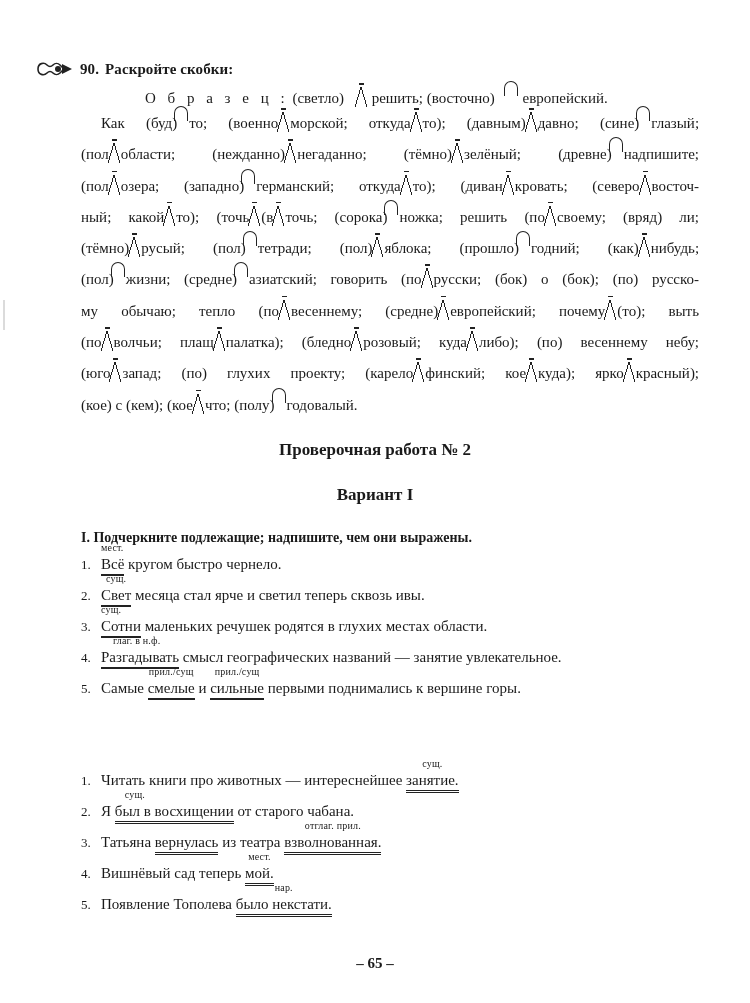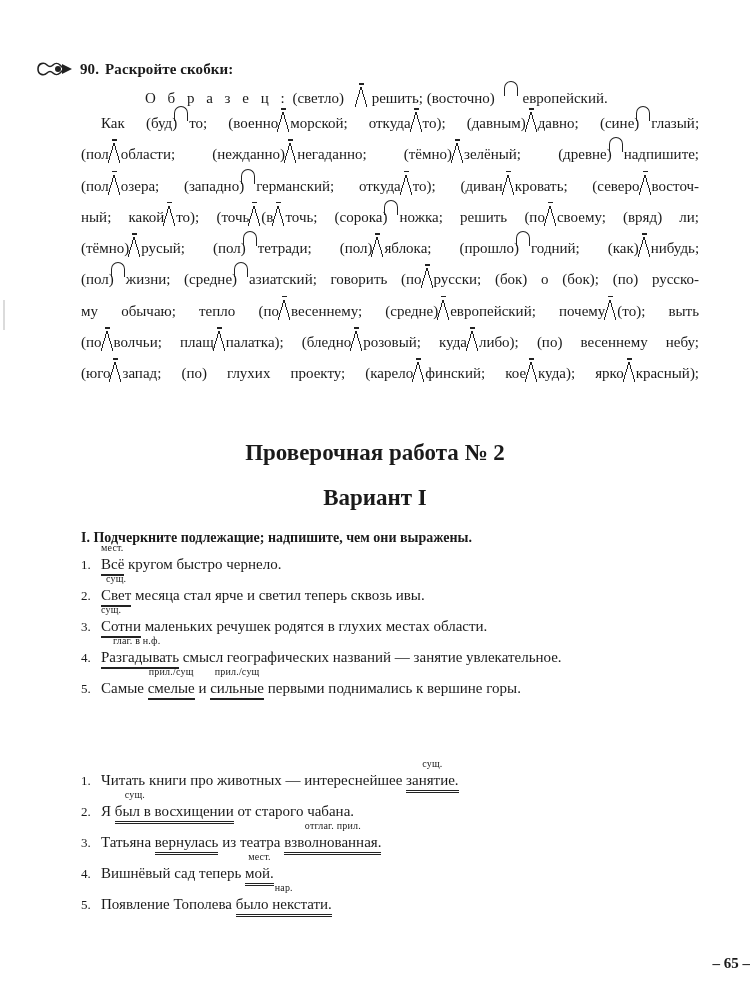--- a/index.html
+++ b/index.html
@@ -26,33 +26,33 @@
   .mk { position: relative; display: inline-block; width: 0; }
   .mk.v::before { content: ""; position: absolute; left: -1px; top: -16px; width: 12px; height: 20px;
     background:
       linear-gradient(to bottom right, transparent 46%, #222 46%, #222 54%, transparent 54%) left/6px 100% no-repeat,
       linear-gradient(to bottom left, transparent 46%, #222 46%, #222 54%, transparent 54%) right/6px 100% no-repeat; }
   .mk.v::after { content: ""; position: absolute; left: 3px; top: -20px; width: 5px; height: 1.5px; background: #222; }
   .mk.arc::before { content: ""; position: absolute; left: -3px; top: -22px; width: 12px; height: 14px;
     border: 1.6px solid #222; border-bottom: none; border-radius: 7px 7px 0 0; }
   .gap { display: inline-block; width: 12px; }
 
-  .h-center { position: absolute; left: 0; width: 750px; text-align: center; font-weight: bold; font-size: 23px; }
+  .h-center { position: absolute; left: 0; width: 750px; text-align: center; font-weight: bold; font-size: 17px; }
 
   .sec-title { position: absolute; left: 81px; width: 620px; font-weight: bold; font-size: 14px; line-height: 23px; }
 
   .item { position: absolute; left: 81px; font-size: 15px; white-space: nowrap; }
   .item .num { display: inline-block; width: 20px; font-size: 13px; }
   .w { position: relative; display: inline-block; }
   .w .note { position: absolute; left: 50%; transform: translateX(-50%); top: -14px; font-size: 10px; white-space: nowrap; letter-spacing: 0.2px; }
   .w .note.left { left: 0; transform: none; }
   .u1 { border-bottom: 2px solid #222; padding-bottom: 1px; }
   .u2 { border-bottom: 3px double #222; padding-bottom: 1px; }
 
-  .page-num { position: absolute; left: 0; width: 750px; top: 955px; text-align: right; font-weight: bold; font-size: 15px; }
+  .page-num { position: absolute; left: 0; width: 750px; top: 955px; text-align: center; font-weight: bold; font-size: 15px; }
 
   .specks { position: absolute; left: 3px; top: 300px; width: 2px; height: 30px; background: #999; opacity: .35; }
 </style>
 </head>
 <body>
 
 <div class="page">
 
   <div class="specks"></div>
 
@@ -95,20 +95,23 @@
     </span>
     <span class="line">
       <span>му</span> <span>обычаю;</span> <span>тепло</span> <span>(по</span><span class="mk v"></span><span class="gap"></span><span>весеннему;</span> <span>(средне)</span><span class="mk v"></span><span class="gap"></span><span>европейский;</span> <span>почему</span><span class="mk v"></span><span class="gap"></span><span>(то);</span> <span>выть</span>
     </span>
     <span class="line">
       <span>(по</span><span class="mk v"></span><span class="gap"></span><span>волчьи;</span> <span>плащ</span><span class="mk v"></span><span class="gap"></span><span>палатка);</span> <span>(бледно</span><span class="mk v"></span><span class="gap"></span><span>розовый;</span> <span>куда</span><span class="mk v"></span><span class="gap"></span><span>либо);</span> <span>(по) весеннему небу;</span>
     </span>
     <span class="line">
       <span>(юго</span><span class="mk v"></span><span class="gap"></span><span>запад;</span> <span>(по) глухих проекту;</span> <span>(карело</span><span class="mk v"></span><span class="gap"></span><span>финский;</span> <span>кое</span><span class="mk v"></span><span class="gap"></span><span>куда);</span> <span>ярко</span><span class="mk v"></span><span class="gap"></span><span>красный);</span>
     </span>
+    <span class="line last">
+      <span>(кое) с (кем);</span> <span>(кое</span><span class="mk v"></span><span class="gap"></span><span>что;</span> <span>(полу)</span><span class="mk arc"></span><span class="gap"></span><span>годовалый.</span>
+    </span>
   </div>
 
   <div class="h-center" style="top:440px;">Проверочная работа № 2</div>
   <div class="h-center" style="top:485px;">Вариант I</div>
 
   <div class="sec-title" style="top:526px;">I. Подчеркните подлежащие; надпишите, чем они выражены.</div>
 
   <div class="item" style="top:556px;">
     <span class="num">1.</span><span class="w u1"><span class="note left">мест.</span><span>Всё</span></span><span> кругом быстро чернело.</span>
   </div>

